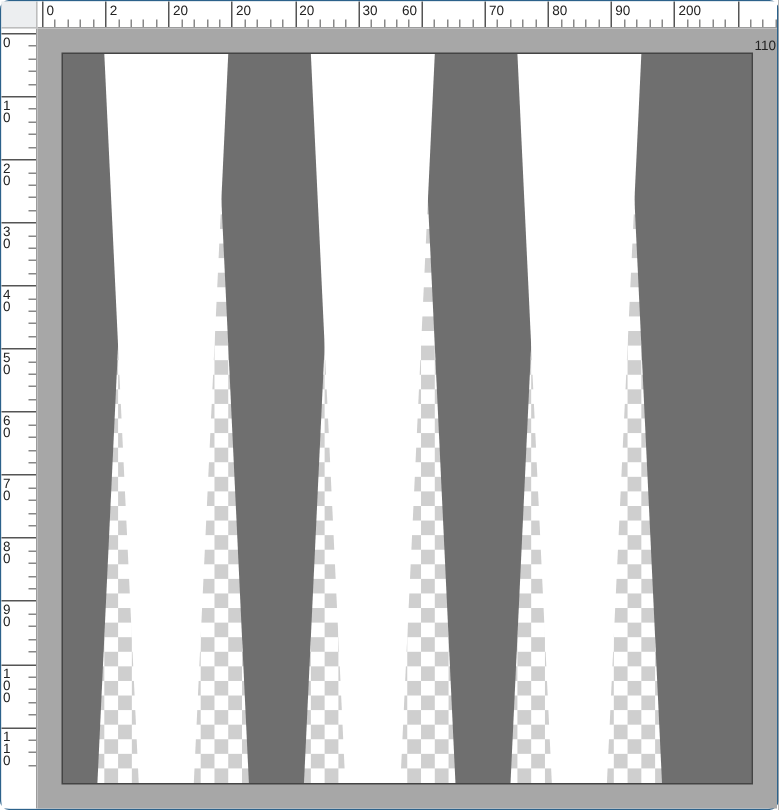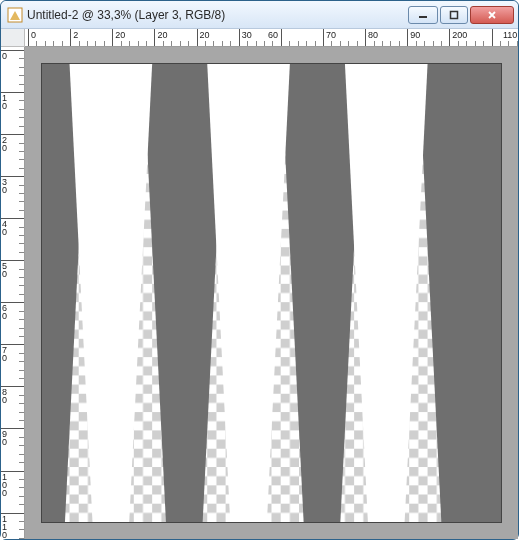--- a/index.html
+++ b/index.html
@@ -91,46 +91,20 @@
     position: absolute; left: 17px; top: 17px; right: 17px; bottom: 17px;
     background: #6f6f6f;
     box-shadow: 0 0 0 1px #444;
   }
   svg.shapes { position: absolute; left:0; top:0; width:100%; height:100%; }
 </style>
 </head>
 <body>
 
 <div class="window">
-  <div class="titlebar">
-    <span class="title-icon">
-      <svg width="16" height="16" viewBox="0 0 16 16">
-        <rect x="1" y="1" width="14" height="14" fill="#fff" stroke="#c28a2a"></rect>
-        <path d="M3 13 L8 4 L13 13 Z" fill="#e3b85f"></path>
-      </svg>
-    </span>
-    <span class="title-text">Untitled-2 @ 33,3% (Layer 3, RGB/8)</span>
-    <div class="win-controls">
-      <div class="winbtn">
-        <svg width="10" height="10" viewBox="0 0 10 10">
-            <line x1="1" y1="7" x2="9" y2="7" stroke="#333" stroke-width="2"></line>
-          </svg>
-      </div>
-      <div class="winbtn max">
-        <svg width="10" height="10" viewBox="0 0 10 10">
-            <rect x="1.5" y="1.5" width="7" height="7" fill="none" stroke="#333" stroke-width="1.5"></rect>
-          </svg>
-      </div>
-      <div class="winbtn close">
-        <svg width="10" height="10" viewBox="0 0 10 10">
-            <path d="M2 2 L8 8 M8 2 L2 8" stroke="#fff" stroke-width="1.8"></path>
-          </svg>
-      </div>
-    </div>
-  </div>
 
   <div class="client">
     <div class="corner"></div>
     <div class="ruler-h" id="rulerH">
         <div class="major" style="left: 3px;"></div>
         <div class="lbl" style="left: 6px;">0</div>
         <div class="minor" style="left: 11.4274px;"></div>
         <div class="minor" style="left: 19.8547px;"></div>
         <div class="minor" style="left: 28.2821px;"></div>
         <div class="minor" style="left: 36.7094px;"></div>
@@ -188,21 +162,21 @@
         <div class="minor" style="left: 399.085px;"></div>
         <div class="minor" style="left: 407.513px;"></div>
         <div class="minor" style="left: 415.94px;"></div>
         <div class="major" style="left: 424.368px;"></div>
         <div class="lbl" style="left: 427.368px;">200</div>
         <div class="minor" style="left: 432.795px;"></div>
         <div class="minor" style="left: 441.222px;"></div>
         <div class="minor" style="left: 449.65px;"></div>
         <div class="minor" style="left: 458.077px;"></div>
         <div class="major" style="left: 466.504px;"></div>
-        <div class="lbl" style="left: 478px;">110</div>
+        <div class="lbl" style="left: 478px; margin-top: 23px;">110</div>
         <div class="minor" style="left: 474.932px;"></div>
         <div class="minor" style="left: 483.359px;"></div>
         <div class="minor" style="left: 491.786px;"></div>
       </div>
     <div class="ruler-v" id="rulerV">
         <div class="major" style="top: 3px;"></div>
         <div class="lbl" style="top: 5px;">0</div>
         <div class="minor" style="top: 11.4103px;"></div>
         <div class="minor" style="top: 19.8205px;"></div>
         <div class="minor" style="top: 28.2308px;"></div>

